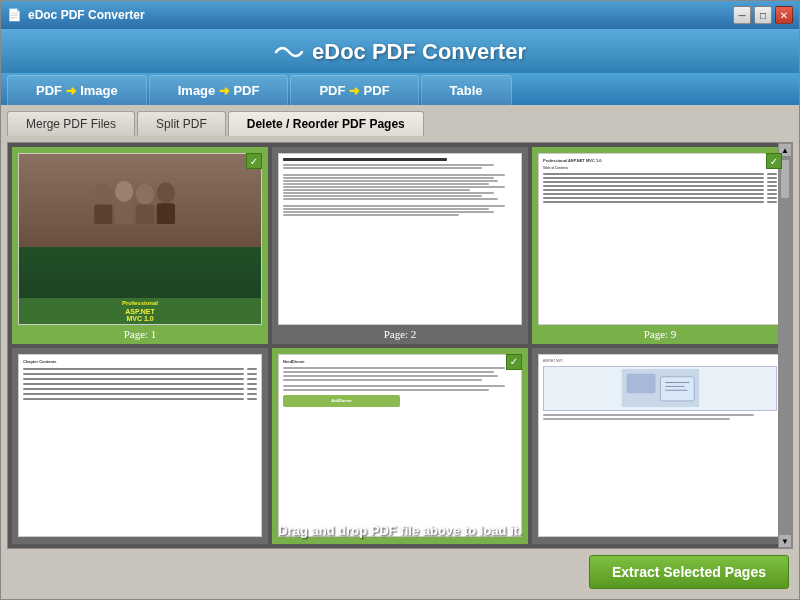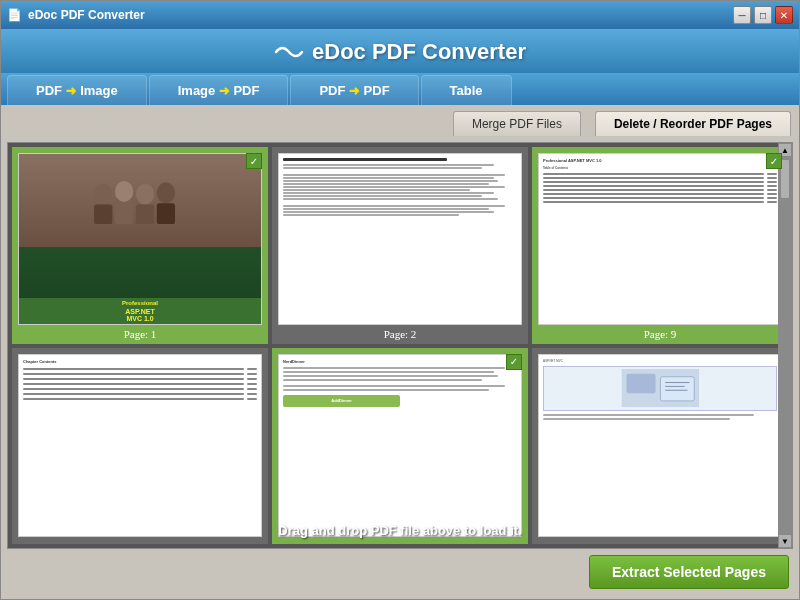--- a/index.html
+++ b/index.html
@@ -120,24 +120,23 @@
       flex: 1;
       display: flex;
       flex-direction: column;
       padding: 6px;
       overflow: hidden;
     }
 
     
     .sub-tabs {
       display: flex;
-      gap: 12px;
+      gap: 0;
       margin-bottom: 6px;
       flex-shrink: 0;
-      justify-content: flex-end;
     }
 
     .sub-tab {
       padding: 5px 18px;
       background: linear-gradient(to bottom, #e8e4dc, #d0ccc4);
       border: 1px solid #a0a0a0;
       border-bottom: none;
       cursor: pointer;
       font-size: 12px;
       color: #333;
@@ -431,20 +430,23 @@
     <div class="nav-tab">
       <span>Table</span>
     </div>
   </div>
 
   <div class="main-content">
 
     <div class="sub-tabs">
       <div class="sub-tab">
         <span>Merge PDF Files</span>
+      </div>
+      <div class="sub-tab">
+        <span>Split PDF</span>
       </div>
       <div class="sub-tab active">
         <span>Delete / Reorder PDF Pages</span>
       </div>
     </div>
 
     <div class="pages-area">
 
       <div class="page-thumb selected">
         <div class="check-badge">✓</div>

